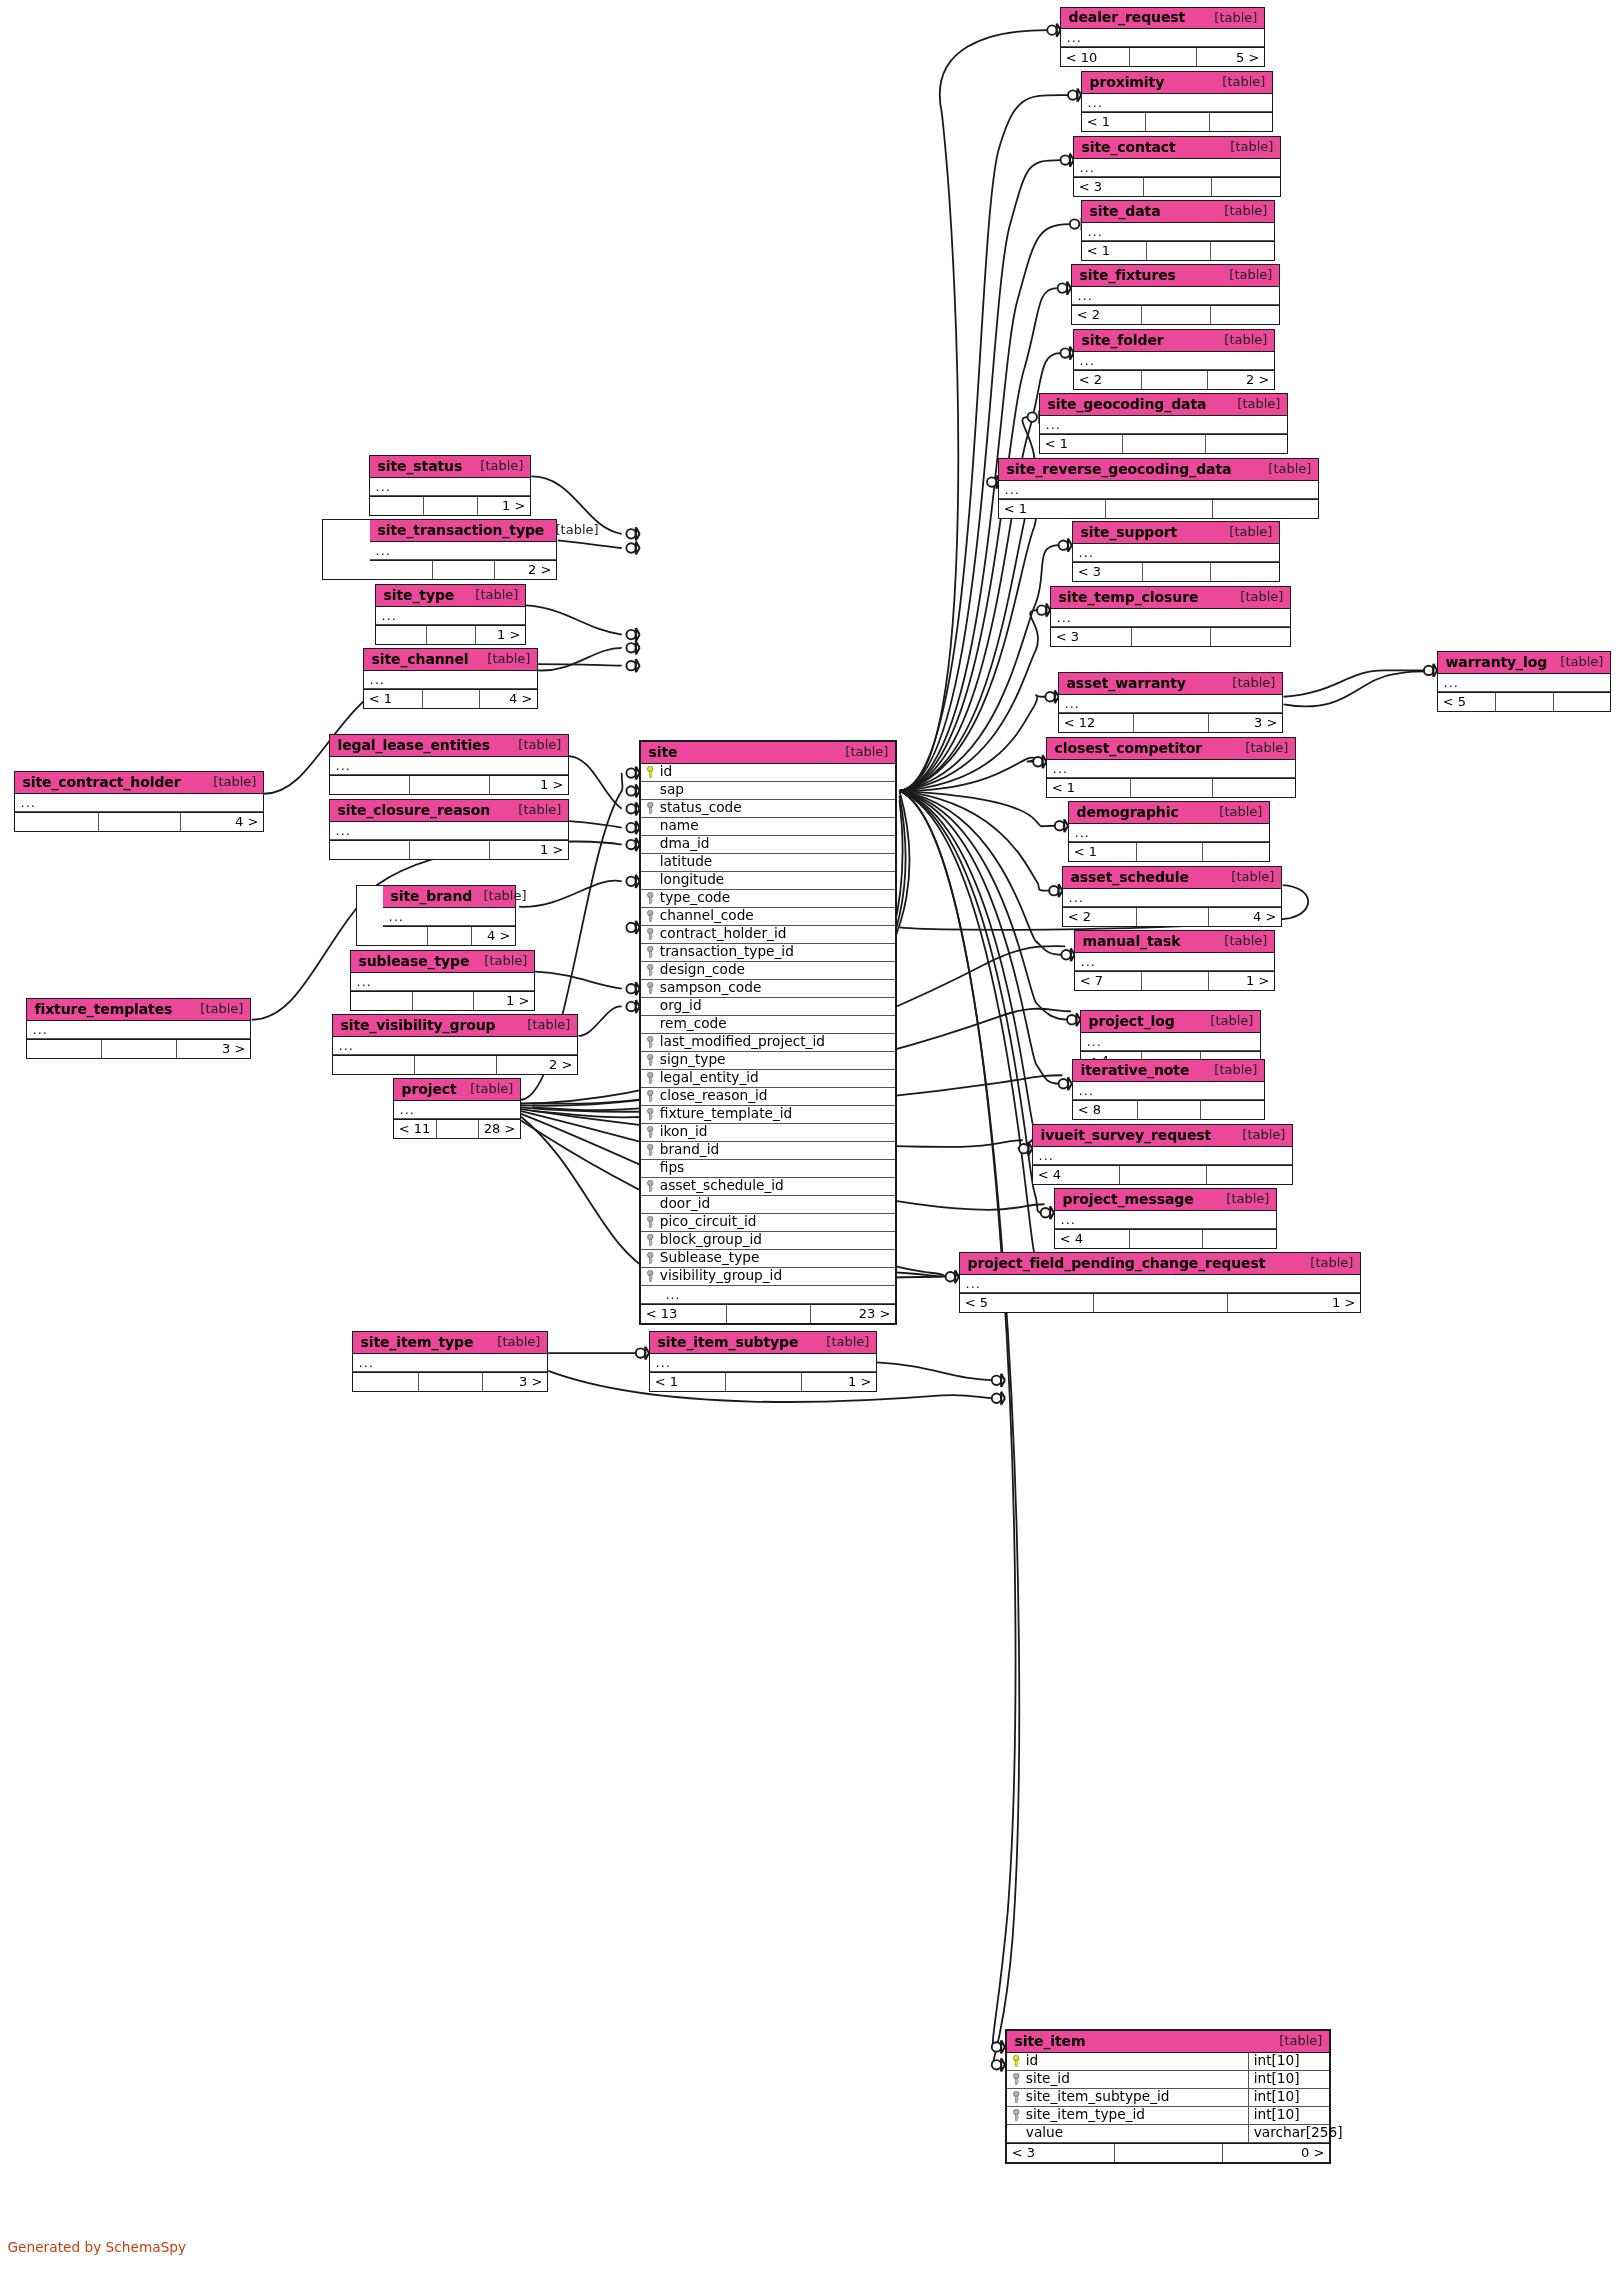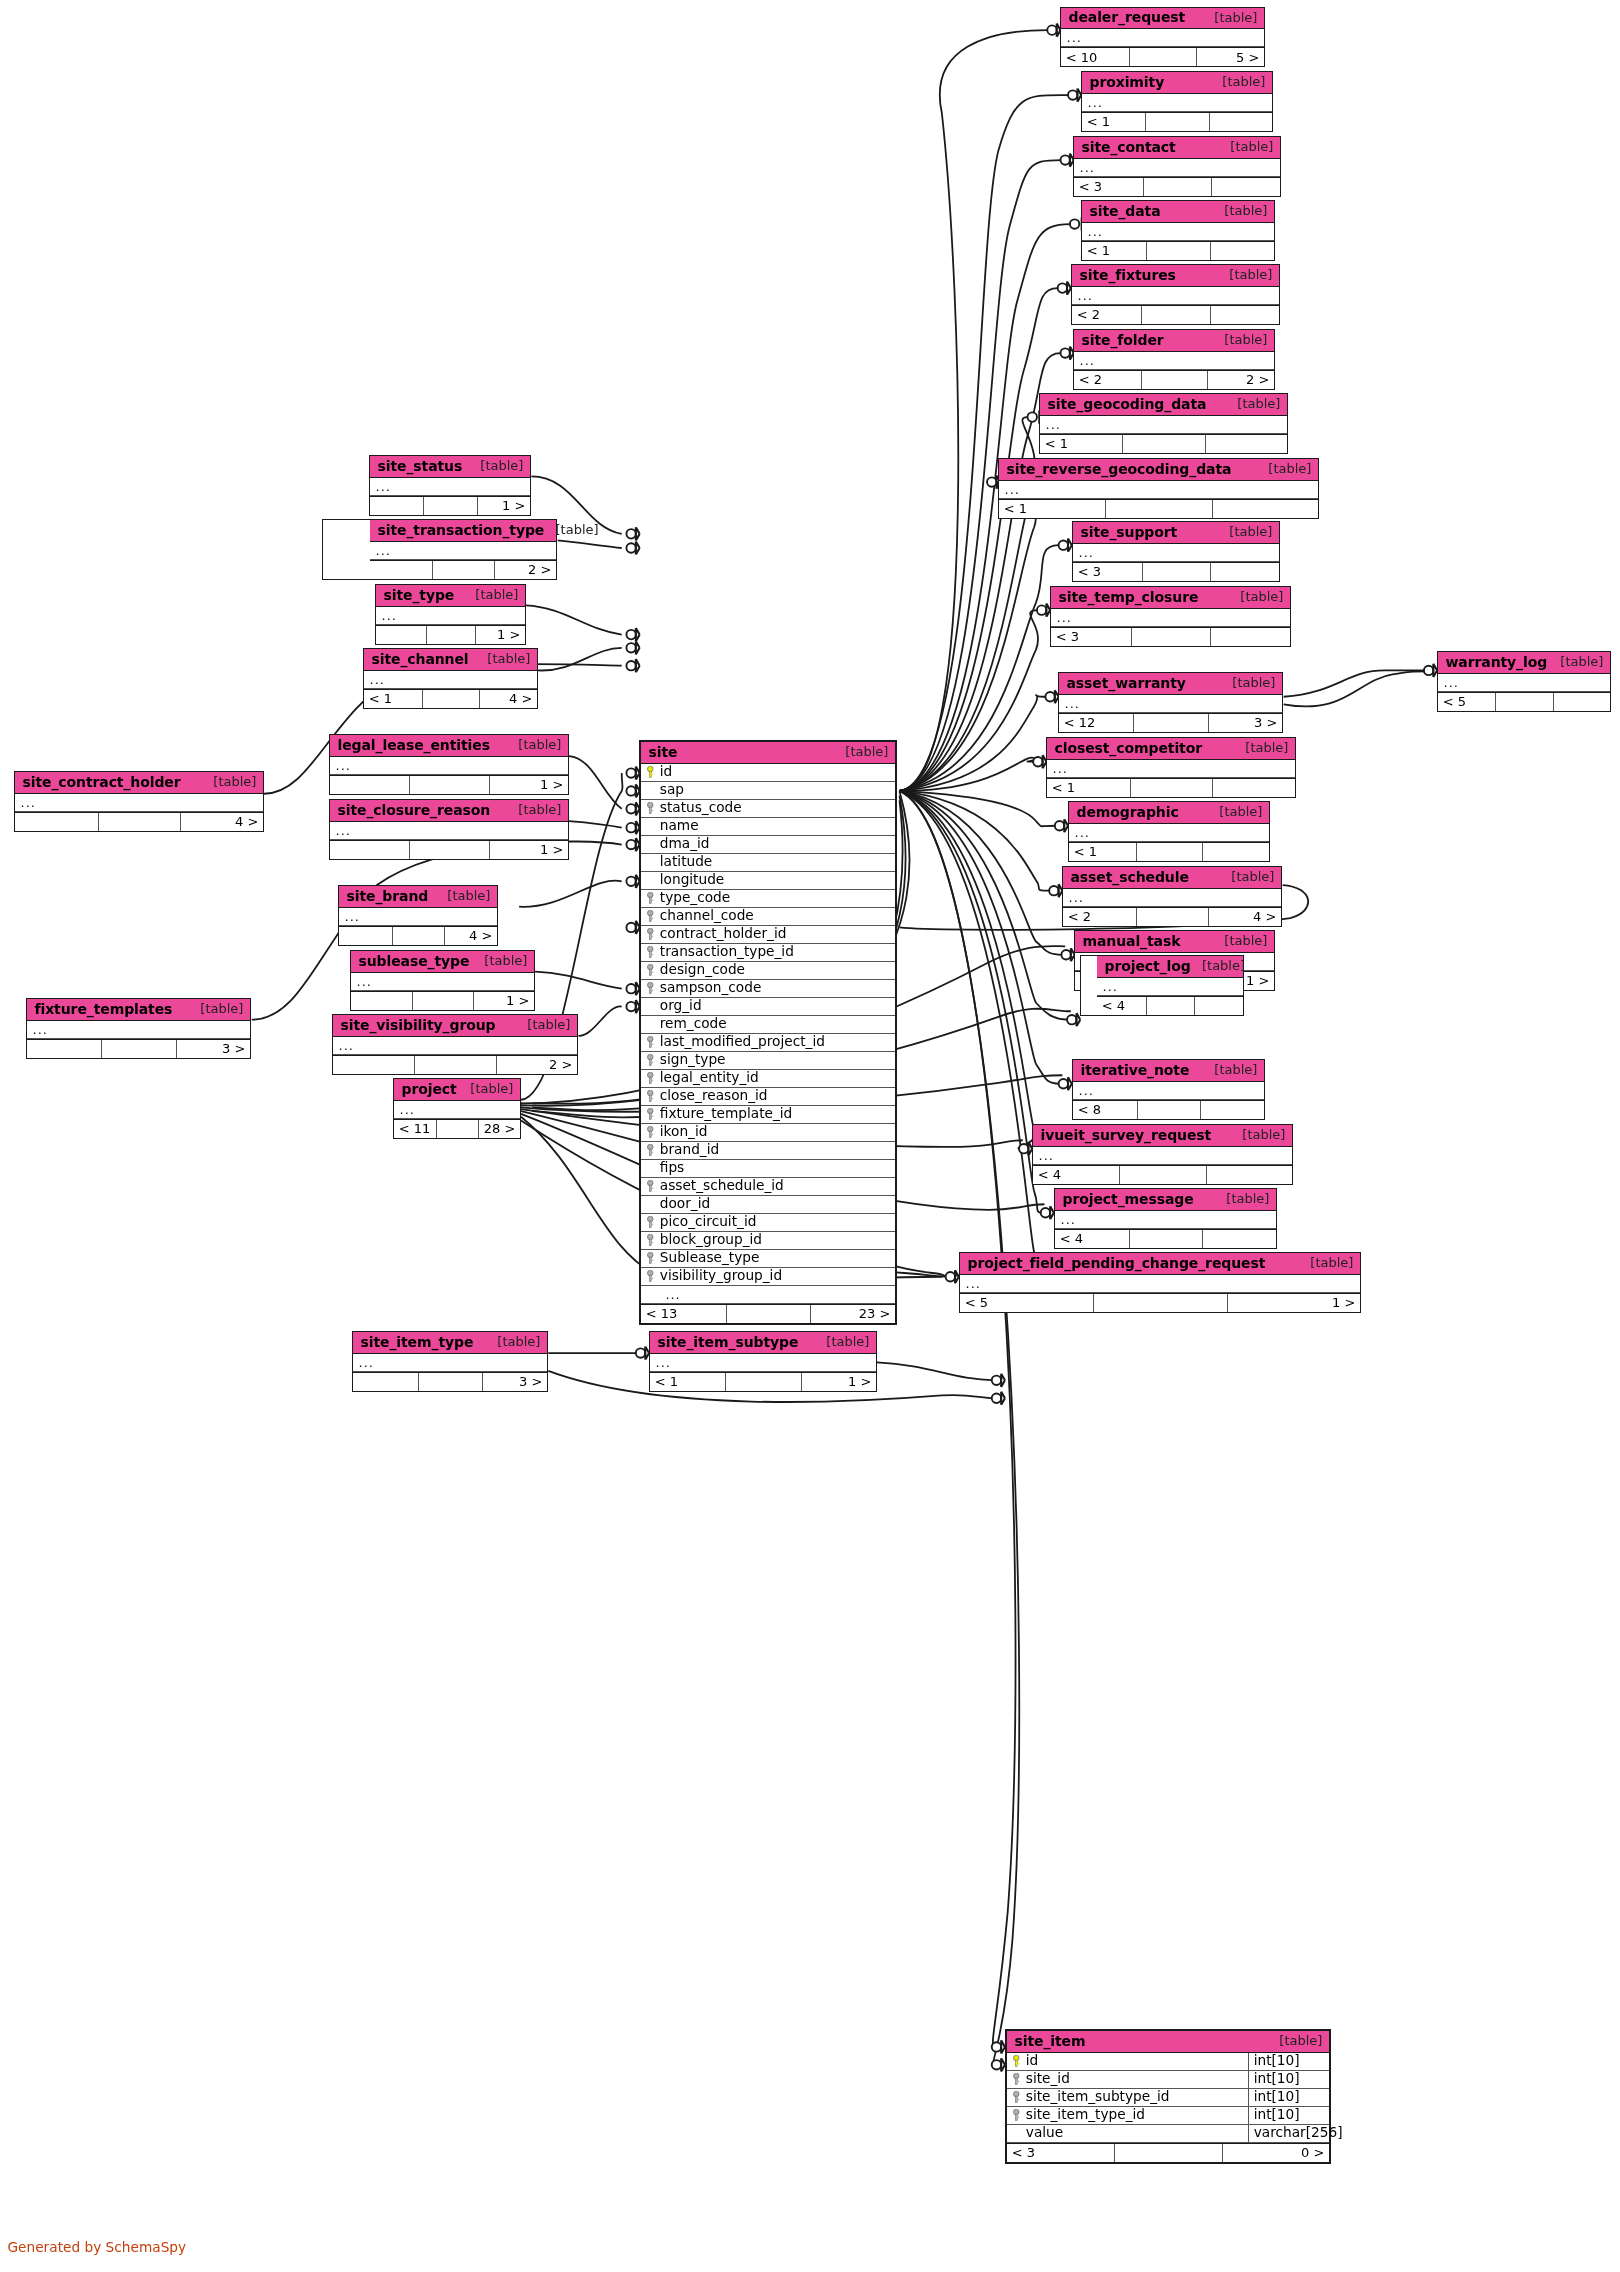--- a/index.html
+++ b/index.html
@@ -481,21 +481,21 @@
       </div>
       <div class="trow">
         <span class="ellipsis">...</span>
       </div>
       <div class="tfoot">
         <div>&lt; 7</div>
         <div></div>
         <div>1 &gt;</div>
       </div>
     </div>
-    <div class="tbl" style="left: 1080px; top: 955px; width: 164px; padding-left: 16px;">
+    <div class="tbl" style="left: 1080px; top: 1010px; width: 181px;">
       <div class="thead">
         <span class="tname">project_log</span>
         <span class="ttag">[table]</span>
       </div>
       <div class="trow">
         <span class="ellipsis">...</span>
       </div>
       <div class="tfoot">
         <div>&lt; 4</div>
         <div></div>
@@ -719,21 +719,21 @@
       </div>
       <div class="trow">
         <span class="ellipsis">...</span>
       </div>
       <div class="tfoot">
         <div></div>
         <div></div>
         <div>1 &gt;</div>
       </div>
     </div>
-    <div class="tbl" style="left: 338px; top: 885px; width: 160px;">
+    <div class="tbl" style="left: 356px; top: 885px; width: 160px; padding-left: 26px;">
       <div class="thead">
         <span class="tname">site_brand</span>
         <span class="ttag">[table]</span>
       </div>
       <div class="trow">
         <span class="ellipsis">...</span>
       </div>
       <div class="tfoot">
         <div></div>
         <div></div>

